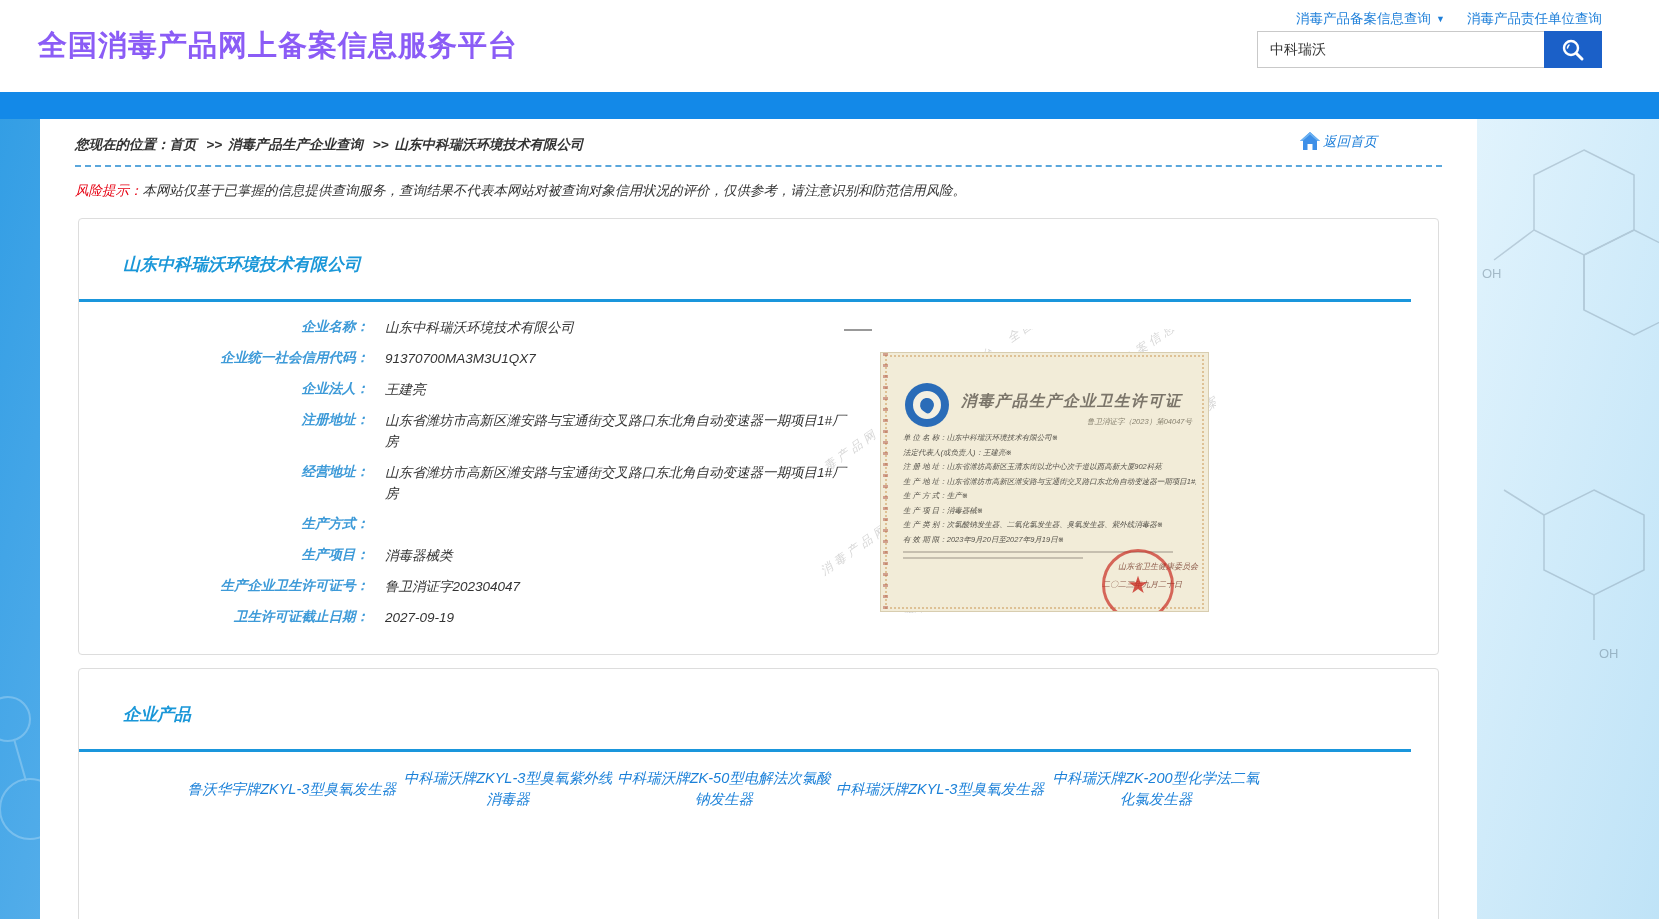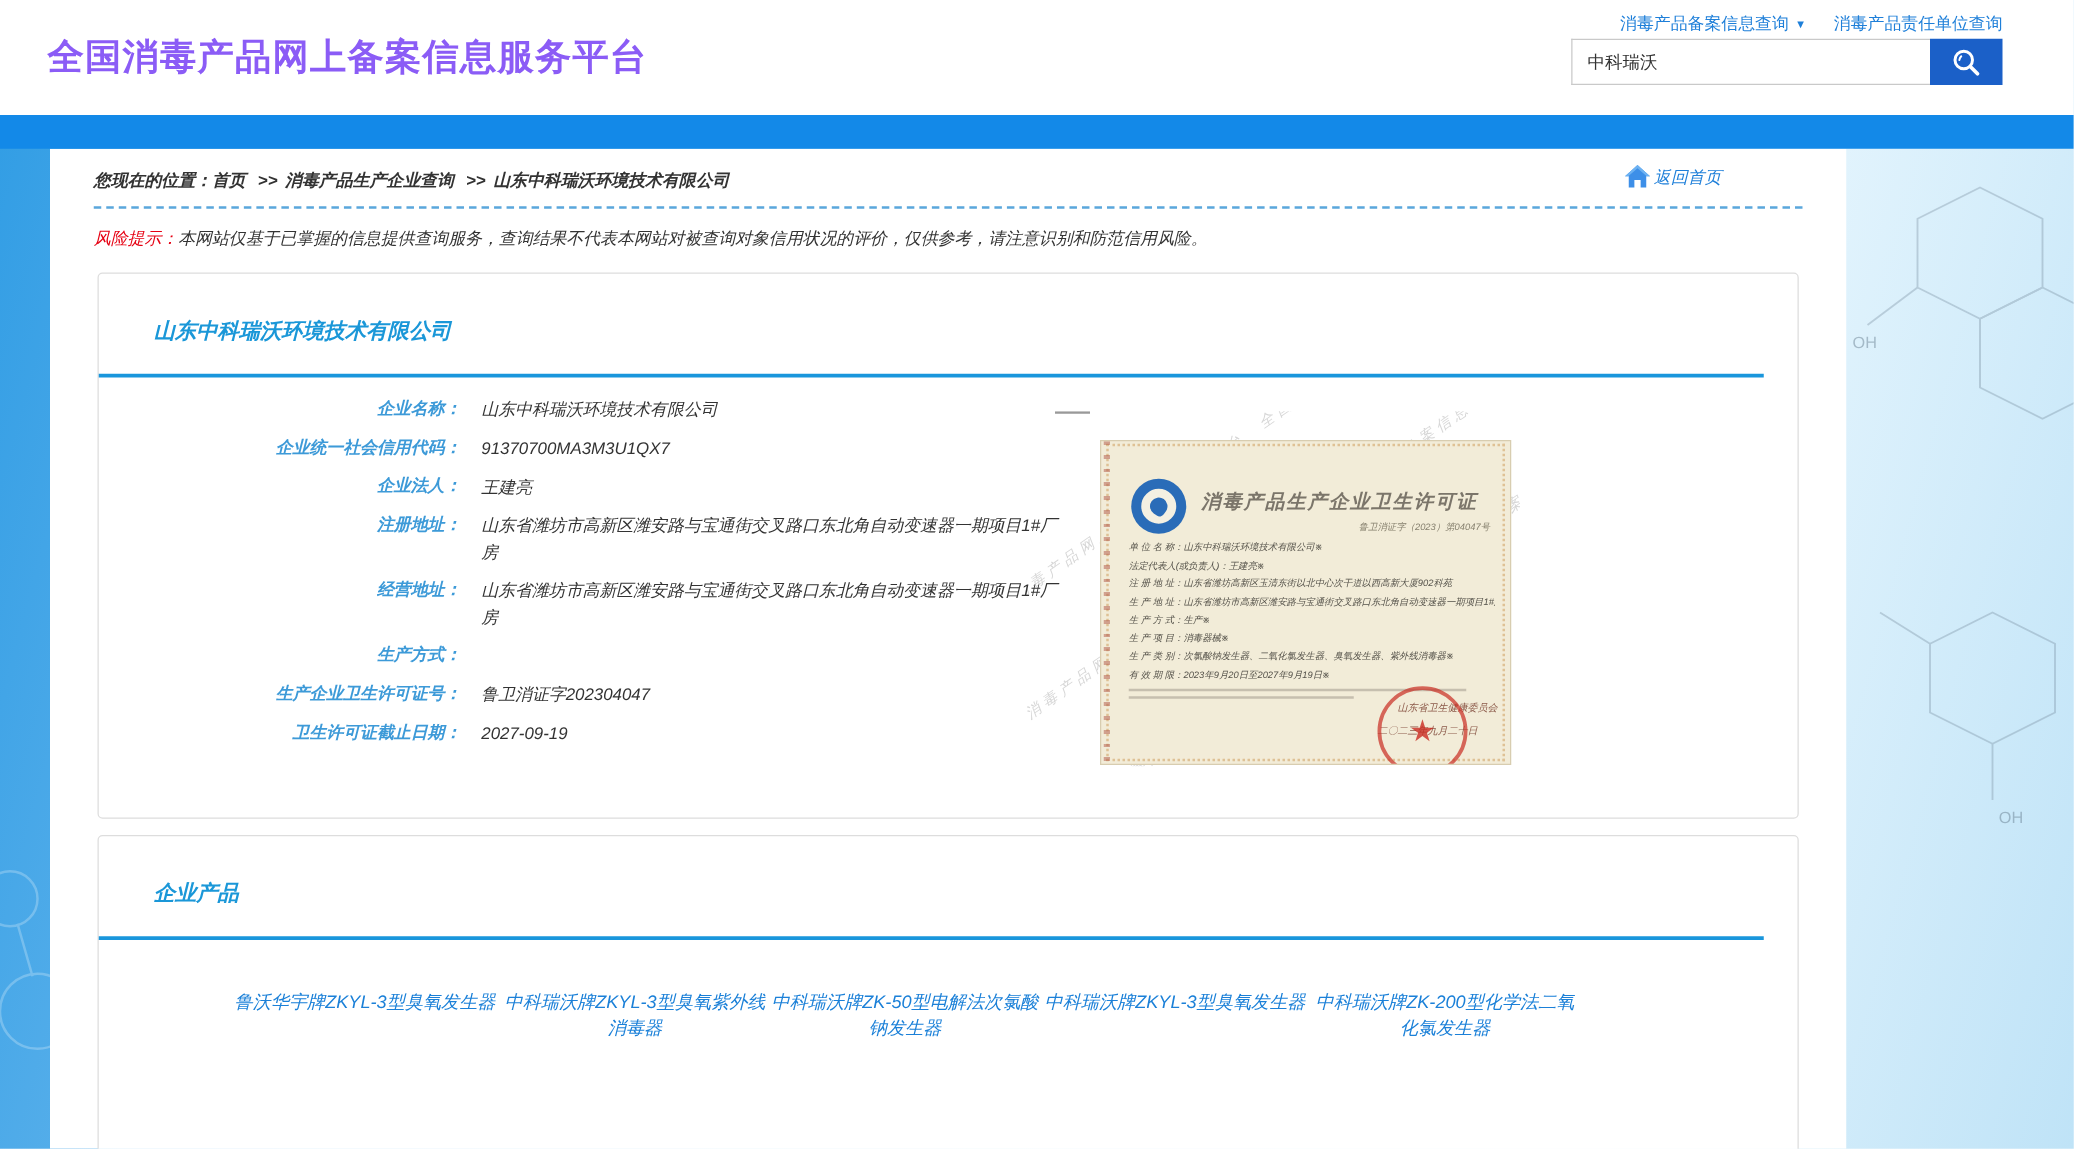--- a/index.html
+++ b/index.html
@@ -57,21 +57,21 @@
   .cert-title { position:absolute; left:80px; top:38px; font-size:15.5px; letter-spacing:1.5px; color:#7b756a; font-weight:bold; }
   .cert-no { position:absolute; right:16px; top:64px; font-size:7.5px; color:#87816f; }
   .cert-lines { position:absolute; left:22px; top:78px; right:12px; }
   .cert-line { font-size:7.5px; color:#55524a; line-height:14.5px; white-space:nowrap; overflow:hidden; }
   .cert-note-bar { height:2px; background:#a9a294; opacity:.6; margin-top:4px; }
   .cert-issuer { position:absolute; right:10px; top:208px; font-size:8px; color:#8c5a4a; z-index:1; }
   .cert-date { position:absolute; right:26px; top:226px; font-size:8px; color:#8c5a4a; z-index:1;text-align:right; }
   .cert-seal { position:absolute; right:34px; top:196px; width:72px; height:72px; border:3px solid rgba(201,44,34,.7); border-radius:50%; z-index:2; display:flex; align-items:center; justify-content:center; }
   .cert-seal-star { color:rgba(201,44,34,.8); font-size:24px; }
   
-  .products { display:flex; flex-wrap:wrap; padding:40px 0 0 105px; }
+  .products { display:flex; flex-wrap:wrap; padding:16px 0 0 105px;align-items:center; }
   .product-link { width:216px; text-align:center; font-size:14.5px; color:#1b80d8; line-height:21px; margin-bottom:14px; cursor:pointer; }
 </style>
 </head>
 <body>
 
 <svg class="bg-deco bg-deco-right" width="185" height="560" viewBox="0 0 185 560">
   <g fill="none" stroke="#6f8496" stroke-width="1.5" opacity="0.6">
     <polygon points="110,40 160,65 160,120 110,145 60,120 60,65"></polygon>
     <polygon points="160,120 210,145 210,200 160,225 110,200 110,145"></polygon>
     <line x1="110" y1="145" x2="110" y2="200"></line>
@@ -157,20 +157,24 @@
         <div class="field-label">注册地址：</div>
         <div class="field-value">山东省潍坊市高新区潍安路与宝通街交叉路口东北角自动变速器一期项目1#厂房</div>
       </div>
       <div class="field-row">
         <div class="field-label">经营地址：</div>
         <div class="field-value">山东省潍坊市高新区潍安路与宝通街交叉路口东北角自动变速器一期项目1#厂房</div>
       </div>
       <div class="field-row">
         <div class="field-label">生产方式：</div>
         <div class="field-value"></div>
+      </div>
+      <div class="field-row">
+        <div class="field-label">生产项目：</div>
+        <div class="field-value">消毒器械类</div>
       </div>
       <div class="field-row">
         <div class="field-label">生产企业卫生许可证号：</div>
         <div class="field-value">鲁卫消证字202304047</div>
       </div>
       <div class="field-row">
         <div class="field-label">卫生许可证截止日期：</div>
         <div class="field-value">2027-09-19</div>
       </div>
     </div>

